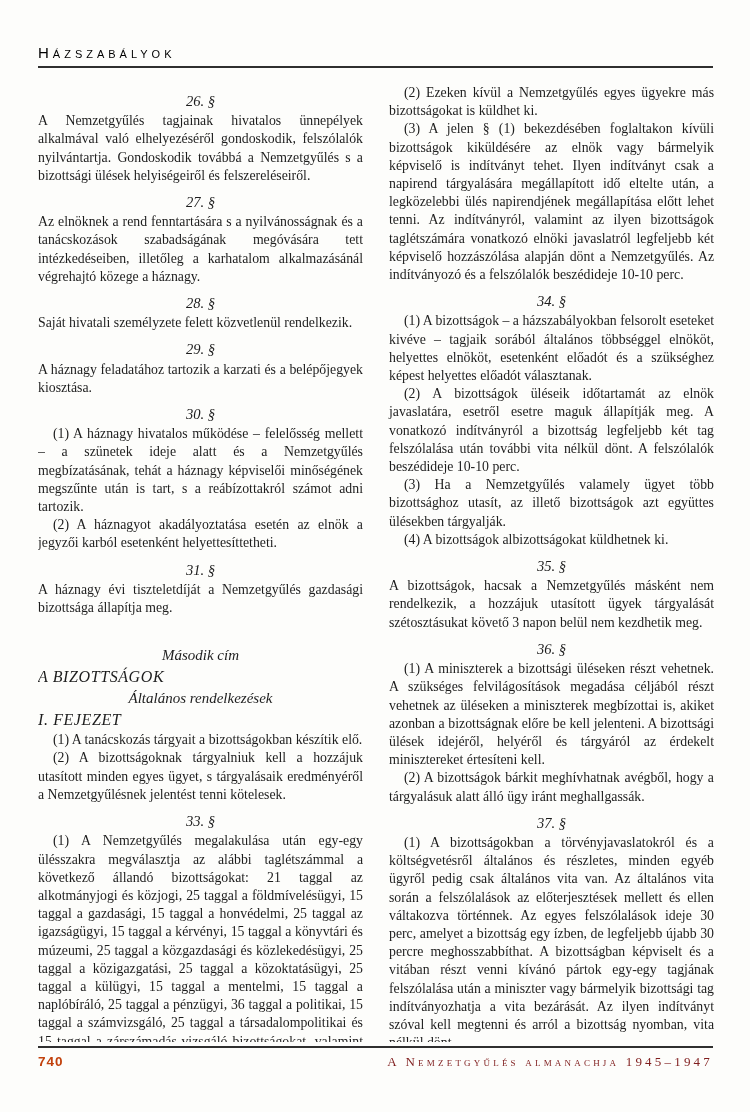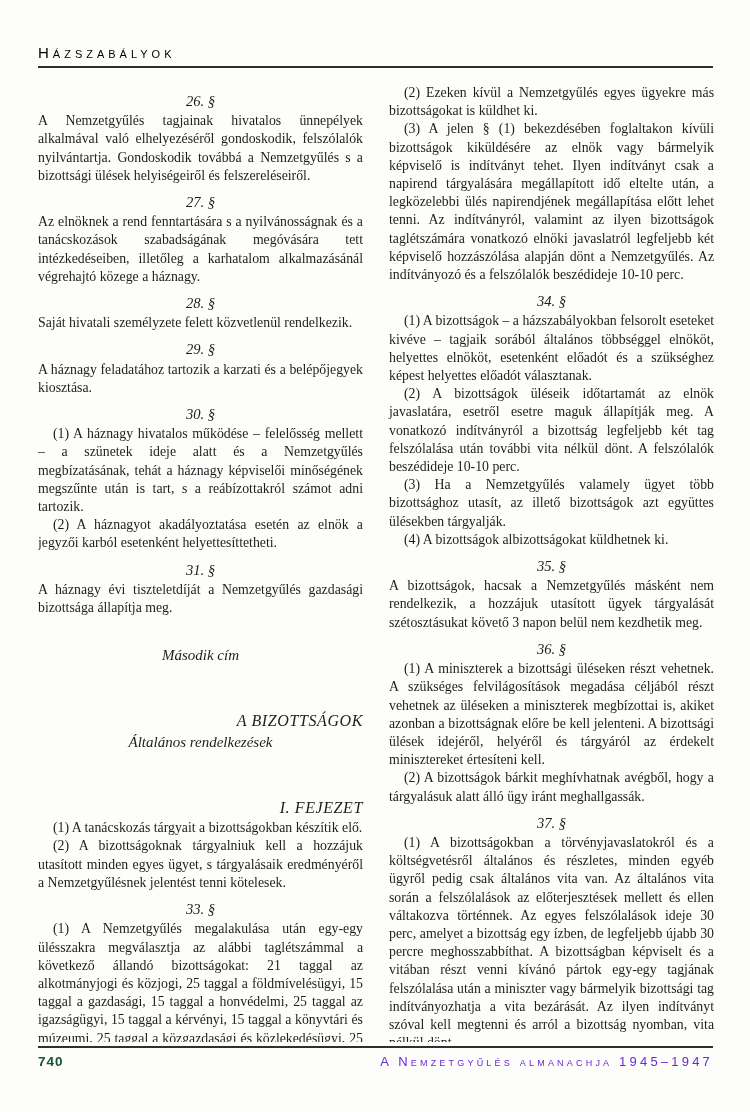--- a/index.html
+++ b/index.html
@@ -56,53 +56,52 @@
     margin: 8px 0 2px 0;
   }
   .blk.section-heading.tight { margin-top: 1px; }
   .blk.title-italic {
     text-align: center;
     font-style: italic;
     font-size: 15px;
     line-height: 21px;
   }
   .blk.title-caps {
-    text-align: right;
+    text-align: left;
     font-style: italic;
     font-size: 16px;
     letter-spacing: 0.6px;
     line-height: 22px;
-    margin-top: 44px;
   }
   .blk.space-lg { margin-top: 28px; text-align: center; }
 
   
   .page-footer {
     position: absolute;
     top: 1046px; left: 38px; right: 37px;
   }
   .footer-row {
     display: flex;
     justify-content: space-between;
     align-items: baseline;
     margin-top: 6px;
   }
   .footer-pagenum {
     font-family: "Liberation Sans", sans-serif;
     font-weight: bold;
     font-size: 13.5px;
     letter-spacing: 1px;
-    color: #14532d;
+    color: #c2410c;
   }
   .footer-book {
-    font-family: Liberation Sans, sans-serif;
+    font-family: Liberation Serif, serif;
     font-variant: small-caps;
     font-size: 13px;
     letter-spacing: 3.2px;
-    color: #6d28d9;
+    color: #7f1d1d;
   }
 </style>
 </head>
 <body>
 
 <div class="page">
 
   <header class="running-header">
     <div class="hdr-title">Házszabályok</div>
     <div class="rule"></div>

